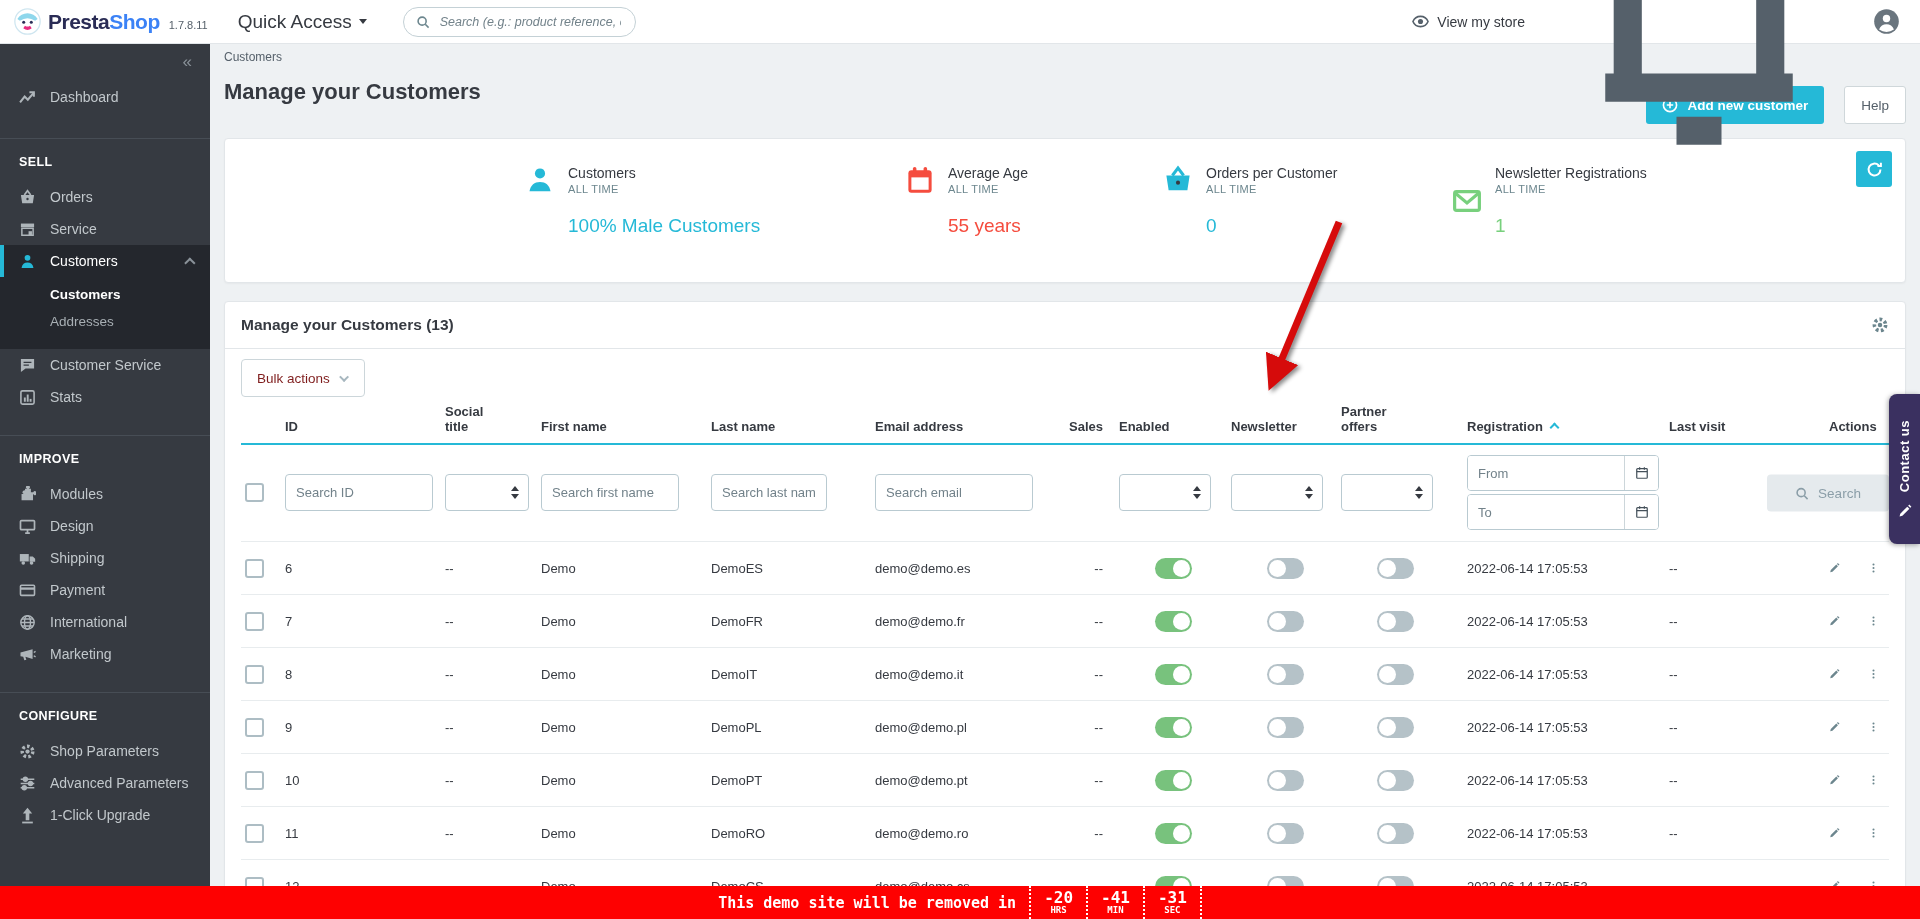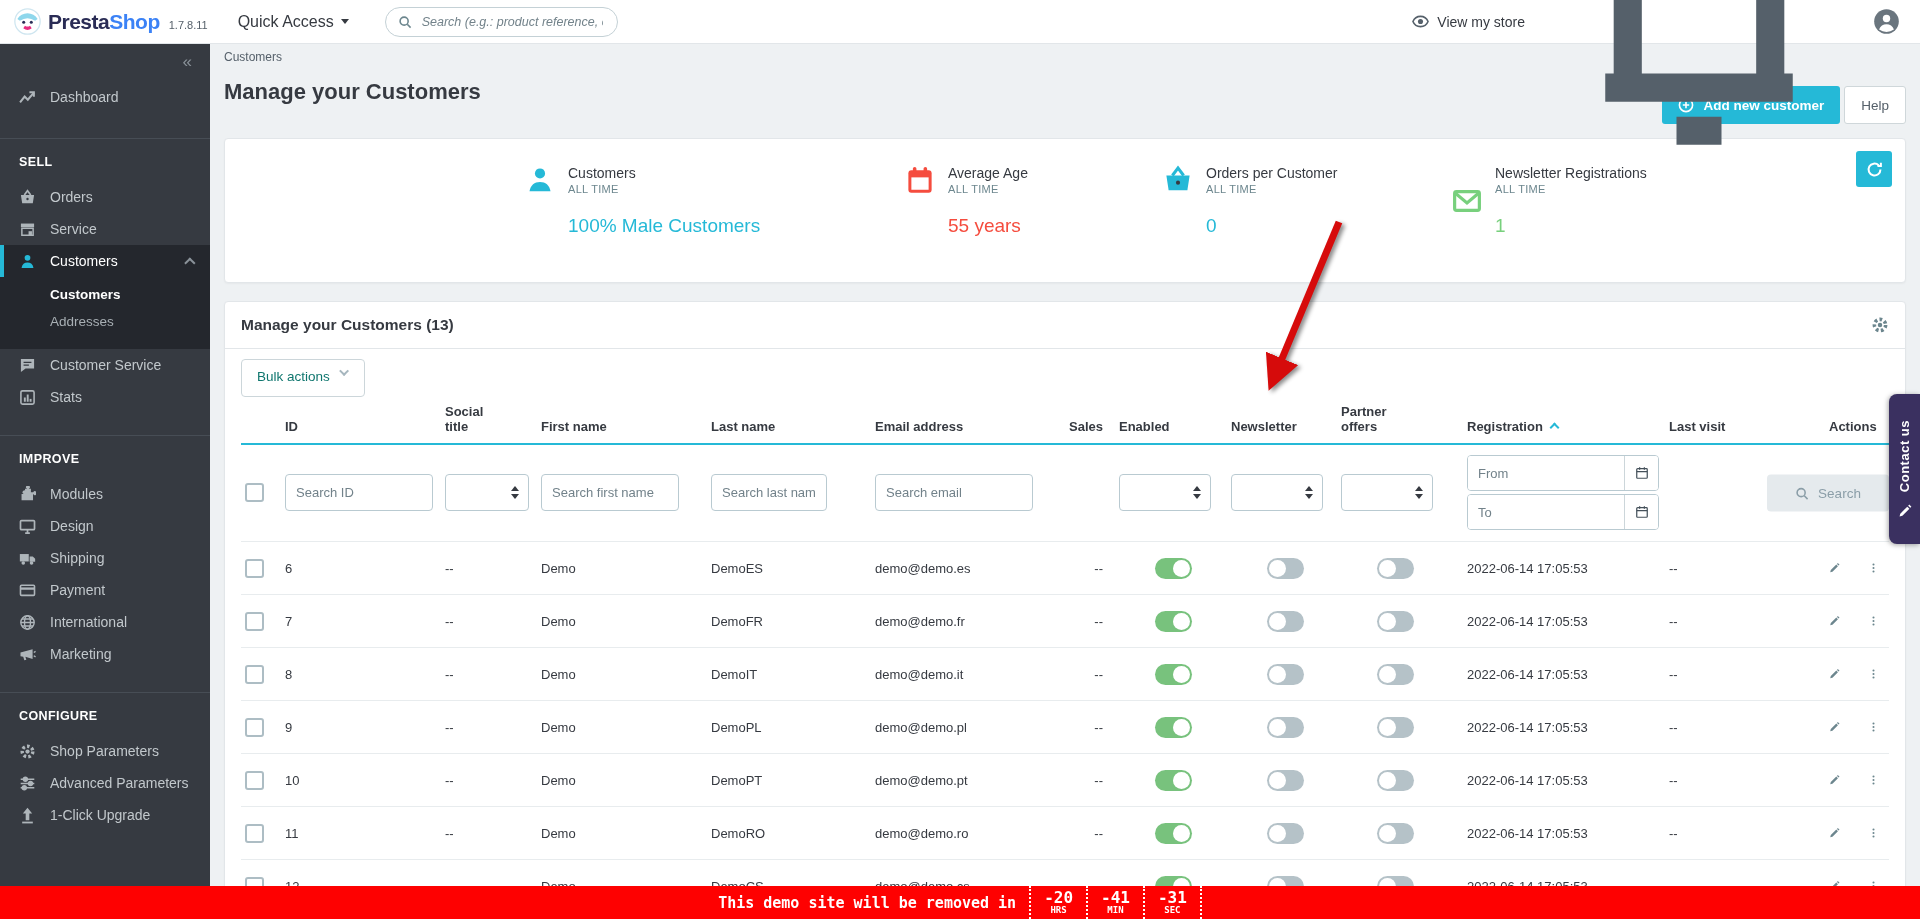--- a/index.html
+++ b/index.html
@@ -12,21 +12,21 @@
   .ic svg { width:100%; height:100%; }
 
   
   .topbar { position:absolute; top:0; left:0; right:0; height:44px; background:#fff;
     border-bottom:1px solid #e2e6e9; display:flex; align-items:center; z-index:40; }
   .logo { display:flex; align-items:center; gap:7px; padding:0 6px 0 14px; }
   .logo-icon { width:27px; height:27px; }
   .brand { font-size:21px; font-weight:bold; letter-spacing:-0.5px; }
   .brand .b1 { color:#2a2c55; } .brand .b2 { color:#3b82f6; }
   .version { font-size:11px; color:#55606a; margin:6px 8px 0 2px; }
-  .quick-access { display:flex; align-items:center; gap:7px; font-size:16px; color:#363a41;
+  .quick-access { display:flex; align-items:center; gap:7px; font-size:19px; color:#363a41;
     margin-left:10px; cursor:pointer; background:none; border:none; font-family:inherit; }
   .caret-down { width:0; height:0; border:4px solid transparent; border-top:5px solid #363a41; margin-top:4px; }
   .searchbox { margin-left:30px; width:233px; height:30px; border:1px solid #c4d1d6; border-radius:16px;
     display:flex; align-items:center; gap:8px; padding:0 12px; background:#fff; }
   .searchbox .ic { width:14px; height:14px; color:#6c868e; flex:none; }
   .searchbox input { border:none; outline:none; flex:1; min-width:0; font-size:12.5px; font-style:italic;
     color:#363a41; background:transparent; font-family:inherit; }
   .searchbox input::placeholder { color:#72828a; }
   .top-right { margin-left:auto; display:flex; align-items:center; gap:24px; padding-right:20px; }
   .store-link { display:flex; align-items:center; gap:8px; font-size:14px; color:#363a41; cursor:pointer; }
@@ -53,21 +53,21 @@
   .submenu { background:#24272d; padding:4px 0 14px; }
   .sub-item { padding:6px 0 6px 50px; font-size:13.5px; color:#a8afb4; cursor:pointer; }
   .sub-item.active { color:#fff; font-weight:bold; }
   .gap8 { height:8px; }
 
   
   .main { position:absolute; top:44px; left:210px; right:0; bottom:0; padding:4px 14px 0; }
   .breadcrumb { font-size:12px; color:#55606a; margin-top:2px; }
   .page-head { display:flex; justify-content:space-between; align-items:flex-start; }
   .page-title { font-size:22px; font-weight:700; margin:15px 0 0; color:#363a41; }
-  .head-actions { display:flex; gap:4px; margin-top:22px; }
+  .head-actions { display:flex; gap:20px; margin-top:22px; }
   .btn-add { display:flex; align-items:center; gap:9px; background:#25b9d7; color:#fff; border:none;
     border-radius:3px; height:38px; padding:0 16px; font-size:13.5px; font-weight:bold; cursor:pointer;
     font-family:inherit; }
   .btn-add .ic { width:16px; height:16px; }
   .btn-help { background:#fff; border:1px solid #cfd7da; border-radius:3px; height:38px; padding:0 16px;
     font-size:13.5px; color:#55606a; cursor:pointer; font-family:inherit; }
 
   
   .kpi-panel { position:relative; margin-top:14px; height:145px; background:#fff; border:1px solid #e2e6e9;
     border-radius:4px; box-shadow:0 1px 2px rgba(0,0,0,.04); }
@@ -81,22 +81,22 @@
   .kpi-refresh .ic { width:17px; height:17px; }
 
   
   .table-panel { margin-top:18px; height:637px; background:#fff; border:1px solid #e2e6e9; border-radius:4px 4px 0 0;
     overflow:hidden; box-shadow:0 1px 2px rgba(0,0,0,.04); }
   .panel-head { height:47px; display:flex; align-items:center; justify-content:space-between; padding:0 16px;
     border-bottom:1px solid #e2e6e9; }
   .panel-title { font-size:15.5px; font-weight:bold; margin:0; color:#363a41; }
   .gear-btn { width:18px; height:18px; color:#6c868e; cursor:pointer; }
   .panel-body { padding:10px 16px 0; }
-  .bulk-btn { height:38px; padding:9px 15px; border:1px solid #ccd6da; background:#fff; border-radius:4px;
-    color:#0f766e; font-size:13.5px; display:flex; align-items:flex-start; gap:12px; cursor:pointer; font-family:inherit; }
+  .bulk-btn { height:38px; padding:16px 15px; border:1px solid #ccd6da; background:#fff; border-radius:4px;
+    color:#7f1d1d; font-size:13.5px; display:flex; align-items:center; gap:12px; cursor:pointer; font-family:inherit; }
   .bulk-caret { width:7px; height:7px; border-left:2px solid #a7b7bf; border-bottom:2px solid #a7b7bf;
     transform:rotate(-45deg) translateY(-2px); }
 
   .grid { display:grid; grid-template-columns:44px 160px 96px 170px 164px 176px 68px 112px 110px 126px 202px 160px minmax(0,1fr); }
   .thead { align-items:end; padding:6px 0 8px; border-bottom:2px solid #25b9d7; font-size:13px; font-weight:bold;
     color:#363a41; min-height:48px; }
   .thead .cell { line-height:1.2; }
   .thead .cell:nth-child(3) .lbl { display:inline-block; max-width:44px; }
   .thead .cell:nth-child(10) .lbl { display:inline-block; max-width:54px; }
   .cell.right { text-align:right; padding-right:16px; }

